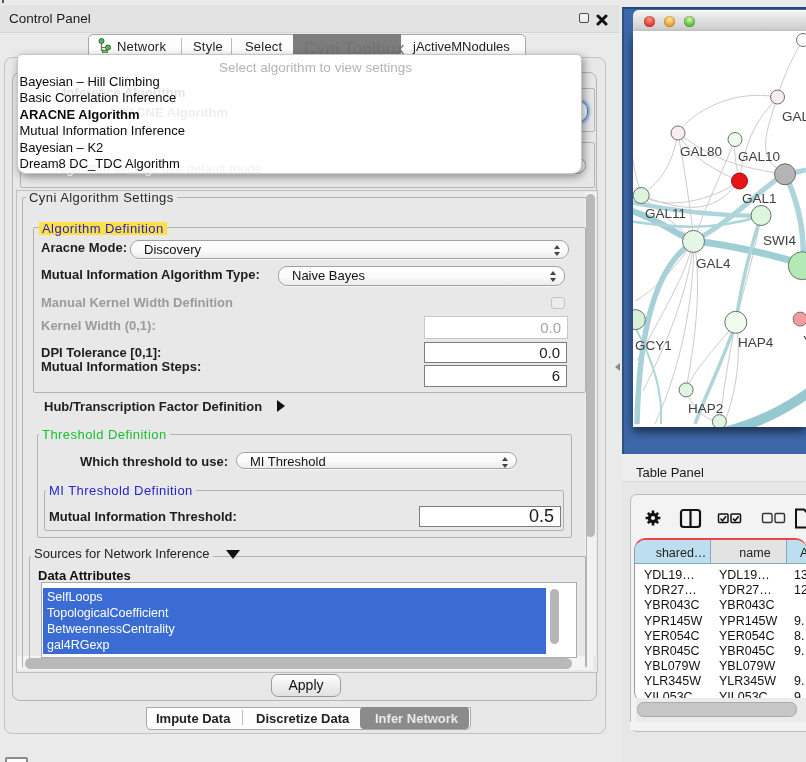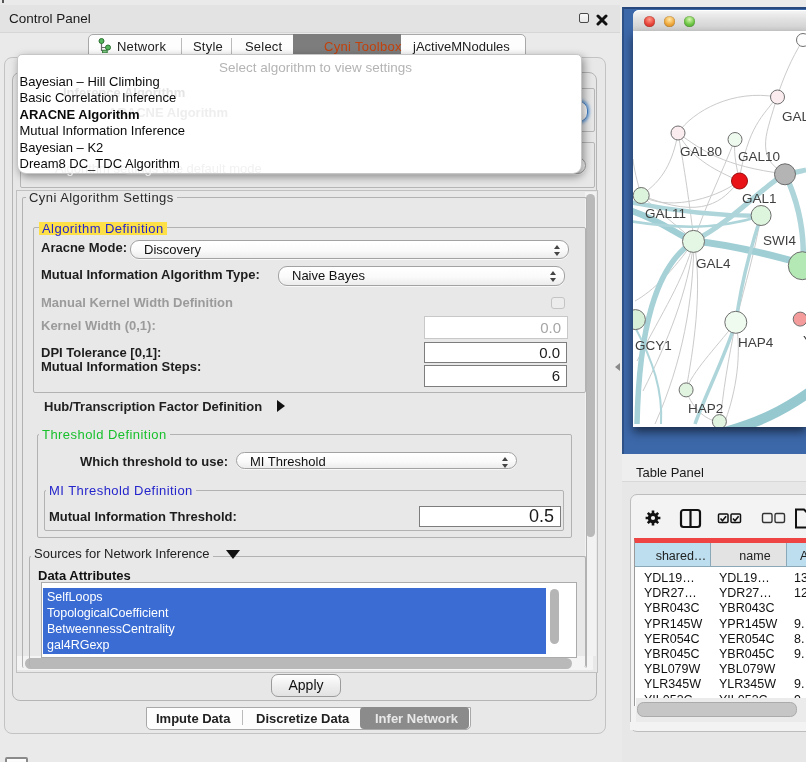--- a/index.html
+++ b/index.html
@@ -49,21 +49,21 @@
   <div class="ab" style="left:293px;top:34px;width:108px;height:23px;background:#7d7d7d;"></div>
   <svg class="ab" style="left:98px;top:37px" width="14" height="16" viewBox="0 0 14 16">
     <path d="M3.5 5 L3.5 14 M3.5 10.5 L9 10.5" stroke="#6b6b6b" stroke-width="1.2" fill="none"></path>
     <circle cx="3.5" cy="4" r="2.5" fill="#55b75c" stroke="#2c7031" stroke-width="1"></circle>
     <circle cx="10" cy="10.5" r="2.5" fill="#55b75c" stroke="#2c7031" stroke-width="1"></circle>
     <rect x="4.6" y="13.2" width="4.6" height="2.8" fill="#7ecc84" stroke="#2c7031" stroke-width="0.9"></rect>
   </svg>
   <div class="ab" style="left:117px;top:39px;font-size:13px;color:#222;letter-spacing:.2px;">Network</div>
   <div class="ab" style="left:193px;top:39px;font-size:13px;color:#222;letter-spacing:.2px;">Style</div>
   <div class="ab" style="left:245px;top:39px;font-size:13px;color:#222;letter-spacing:.2px;">Select</div>
-  <div class="ab" style="left:324px;top:39px;font-size:13px;color:#c2410c;letter-spacing:.3px;">Cyni Toolbox</div>
+  <div class="ab" style="left:304px;top:39px;font-size:17px;color:#737373;letter-spacing:.3px;">Cyni Toolbox</div>
   <div class="ab" style="left:413px;top:39px;font-size:13px;color:#222;">jActiveMNodules</div>
 
   <div class="ab" style="left:16px;top:190px;width:580px;height:481px;border:1px solid #c0c0c0;background:#e8e8e8;"></div>
 
   <div class="ab" style="left:585px;top:192px;width:11px;height:464px;background:#f2f2f2;"></div>
   <div class="ab" style="left:585.5px;top:194px;width:9px;height:343px;background:#b9b9b9;border-radius:5px;"></div>
 
   <div class="ab" style="left:17px;top:656px;width:576px;height:14px;background:#f4f4f4;"></div>
   <div class="ab" style="left:25px;top:657.5px;width:547px;height:11px;background:#b9b9b9;border-radius:5.5px;"></div>
 
@@ -258,21 +258,21 @@
       </g>
 
       <g fill="none" stroke="#333" stroke-width="1.4">
         <rect x="118.5" y="5.5" width="9.5" height="9" rx="1.5"></rect>
         <rect x="131" y="5.5" width="9.5" height="9" rx="1.5"></rect>
       </g>
 
       <path d="M152 1.5 h8 l4 4 v14 h-12 z" fill="none" stroke="#111" stroke-width="2"></path>
     </svg>
 
-    <div class="ab" style="left:634px;top:538px;width:172px;height:163px;background:#fff;border-left:1px solid #9a9a9a;border-top:5px solid #ef4444;overflow:hidden;">
+    <div class="ab" style="left:634px;top:538px;width:172px;height:163px;background:#fff;border-left:1px solid #9a9a9a;border-top:2px solid #ef4444;overflow:hidden;border-radius:12px;">
       <div class="ab" style="left:0;top:0;width:75px;height:23px;background:#bcdeee;border-right:1px solid #8aa8b8;border-bottom:1px solid #8aa8b8;"></div>
       <div class="ab" style="left:76px;top:0;width:75px;height:23px;background:#e3e3e3;border-right:1px solid #8aa8b8;border-bottom:1px solid #8aa8b8;"></div>
       <div class="ab" style="left:152px;top:0;width:20px;height:23px;background:#bcdeee;border-bottom:1px solid #8aa8b8;"></div>
       <div class="ab" style="left:16px;top:6px;width:60px;text-align:center;font-size:12.5px;color:#222;">shared…</div>
       <div class="ab" style="left:90px;top:6px;width:60px;text-align:center;font-size:12.5px;color:#222;">name</div>
       <div class="ab" style="left:165px;top:6px;font-size:12.5px;color:#222;">A</div>
       <div class="ab" style="left:9px;top:28px;font-size:12.5px;color:#111;line-height:15.2px;white-space:pre;">YDL19…
 YDR27…
 YBR043C
 YPR145W

